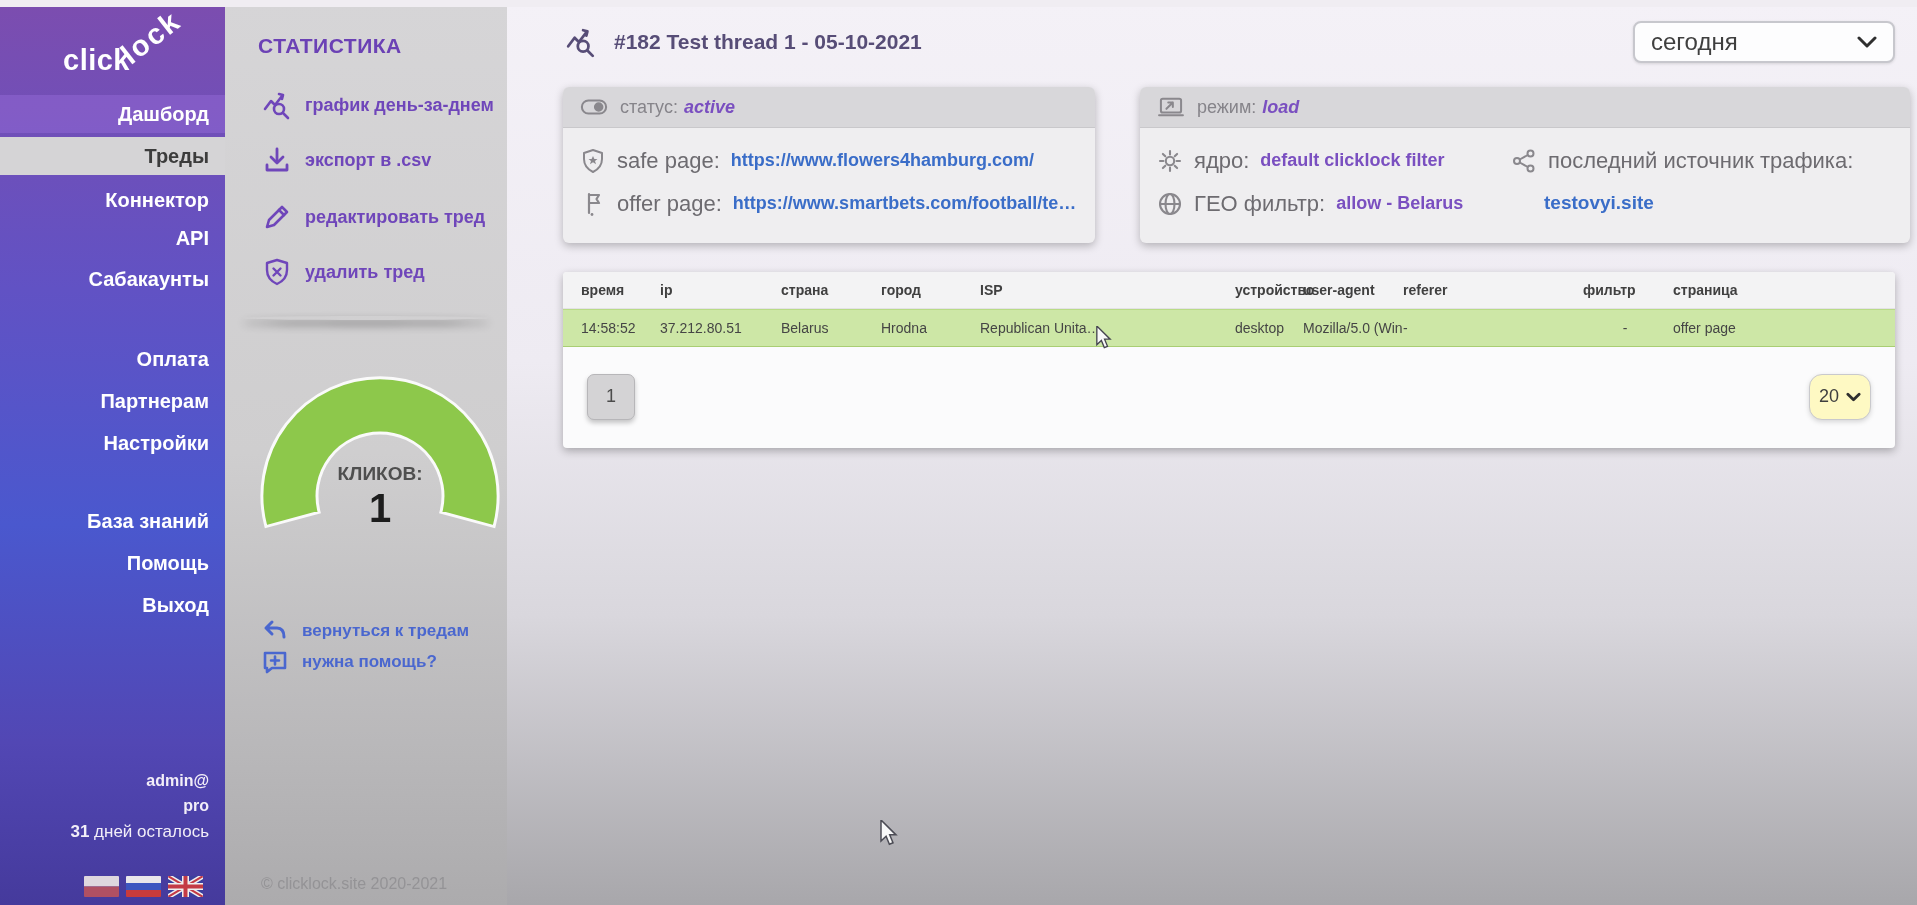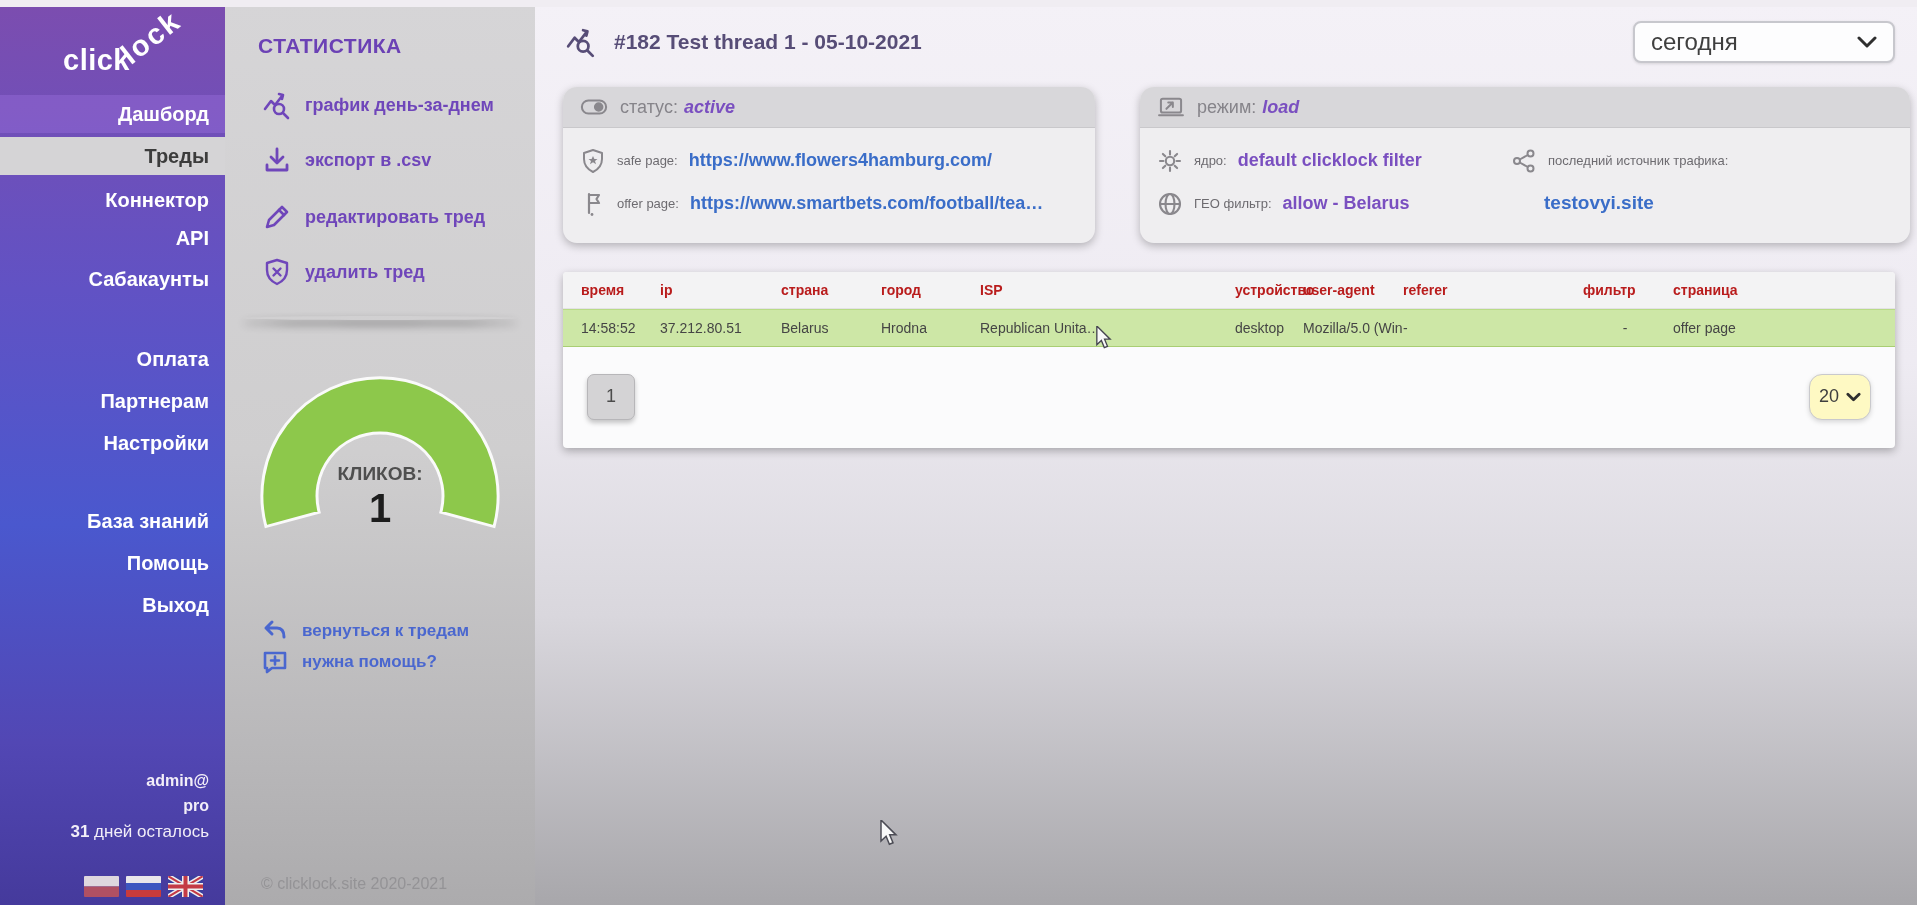--- a/index.html
+++ b/index.html
@@ -25,21 +25,21 @@
   .nav-item.active { background:#d5d4d6; color:#3c3c3c; }
   .account { position:absolute; right:16px; top:772px; text-align:right; color:#f2eef8; }
   .account .l1 { font-size:16px; font-weight:600; margin-bottom:7px; }
   .account .l2 { font-size:16px; font-weight:bold; margin-bottom:7px; }
   .account .l3 { font-size:17px; }
   .account .l3 b { font-weight:bold; }
   .flags { position:absolute; right:22px; top:876px; display:flex; gap:7px; }
   .flags svg { width:35px; height:21px; display:block; border-radius:1px; }
 
   
-  .statscol { position:absolute; left:225px; top:0; width:310px; height:905px;
+  .statscol { position:absolute; left:225px; top:0; width:282px; height:905px;
     background:linear-gradient(180deg,#d6d5d7 0%,#cfcecf 50%,#b7b6b8 85%,#acabad 100%); z-index:1; }
   .stats-title { position:absolute; left:33px; top:34px; font-size:21px; font-weight:bold;
     color:#6b41b5; letter-spacing:.5px; }
   .stats-action { position:absolute; left:37px; display:flex; align-items:center; gap:13px;
     height:34px; cursor:pointer; }
   .stats-action svg { width:30px; height:30px; flex:0 0 auto; }
   .stats-action .lbl { font-size:18px; font-weight:600; color:#6f46ba; }
   .stats-divider { position:absolute; top:316px; left:18px; right:18px; height:4px;
     box-shadow:0 5px 8px rgba(0,0,0,.45); border-radius:50%; }
   .gauge-wrap { position:absolute; left:27px; top:368px; width:256px; height:180px; }
@@ -56,49 +56,49 @@
   
   .main { position:absolute; left:535px; top:0; right:0; bottom:0; }
   .main-title { position:absolute; left:28px; top:26px; display:flex; align-items:center; gap:15px; }
   .main-title svg { width:36px; height:32px; }
   .main-title .txt { font-size:21px; font-weight:bold; color:#574d77; }
   .date-select { position:absolute; right:22px; top:21px; width:262px; height:42px;
     background:#fdfdfe; border:2px solid #c7c7cd; border-radius:8px; display:flex;
     align-items:center; padding:0 16px; cursor:pointer; box-shadow:0 1px 3px rgba(0,0,0,.12); }
   .date-select .val { flex:1; font-size:24px; color:#3f3f3f; }
 
-  .card { position:absolute; top:87px; border-radius:14px; overflow:hidden;
+  .card { position:absolute; top:87px; border-radius:6px; overflow:hidden;
     box-shadow:0 3px 9px rgba(0,0,0,.25); background:#efeef0; }
   .card-status { left:28px; width:532px; height:156px; }
   .card-mode { left:605px; right:7px; height:156px; }
   .card-head { height:41px; background:#d8d7da; display:flex; align-items:center;
     gap:12px; padding:0 17px; border-bottom:1px solid #c9c8cb; }
   .card-head svg { width:28px; height:22px; }
   .card-head .k { font-size:18px; color:#86848a; }
   .card-head .v { font-size:18px; font-weight:bold; color:#7a4fc0; margin-left:-6px;font-style:italic; }
   .card-body { padding:11px 17px 0 17px; }
   .crow { display:flex; align-items:center; gap:11px; height:43px; }
   .crow svg { width:26px; height:26px; flex:0 0 auto; }
-  .crow .k { font-size:13px; color:#6d6b70; white-space:nowrap; }
+  .crow .k { font-size:22px; color:#6d6b70; white-space:nowrap; }
   .crow .v { font-size:18px; font-weight:bold; color:#7a4fc0; white-space:nowrap; }
   .crow .lnk { font-size:18px; font-weight:600; color:#3a6dc8; cursor:pointer;
     white-space:nowrap; overflow:hidden; text-overflow:ellipsis; }
   .mode-cols { display:flex; }
   .mode-left { flex:1; }
   .mode-right { width:382px; }
   .mode-right .lnk2 { font-size:19px; font-weight:bold; color:#3a6dc8; cursor:pointer;
     margin:10px 0 0 33px; display:inline-block; }
 
   
   .panel { position:absolute; left:28px; top:272px; width:1332px; height:176px;
     background:#fbfbfc; border-radius:4px; box-shadow:0 3px 8px rgba(0,0,0,.28); }
   .trow { display:flex; align-items:center; padding-left:18px; }
   .thead { height:37px; background:#f3f3f4; border-bottom:1px solid #e3e2e5;
     border-radius:4px 4px 0 0; }
-  .thead .tc { font-size:14px; font-weight:bold; color:#b91c1c; }
+  .thead .tc { font-size:14px; font-weight:bold; color:#404040; }
   .tdata { height:38px; background:#cde7a6; border-top:1px solid #b9db87;
     border-bottom:1px solid #a9ce73; cursor:pointer; }
   .tdata .tc { font-size:14px; color:#454545; white-space:nowrap; overflow:hidden; }
   .tc { flex:0 0 auto; padding-right:6px; }
   .c0{width:79px}.c1{width:121px}.c2{width:100px}.c3{width:99px}.c4{width:255px}
   .c5{width:68px}.c6{width:100px}.c7{width:180px}.c8{width:90px}.c9{flex:1}
   .tdata .c8 { text-align:center; }
   .pager { height:99px; display:flex; align-items:center; justify-content:space-between;
     padding:0 24px; }
   .page-btn { width:48px; height:46px; background:#d4d3d5; border:1px solid #b7b6b9;

